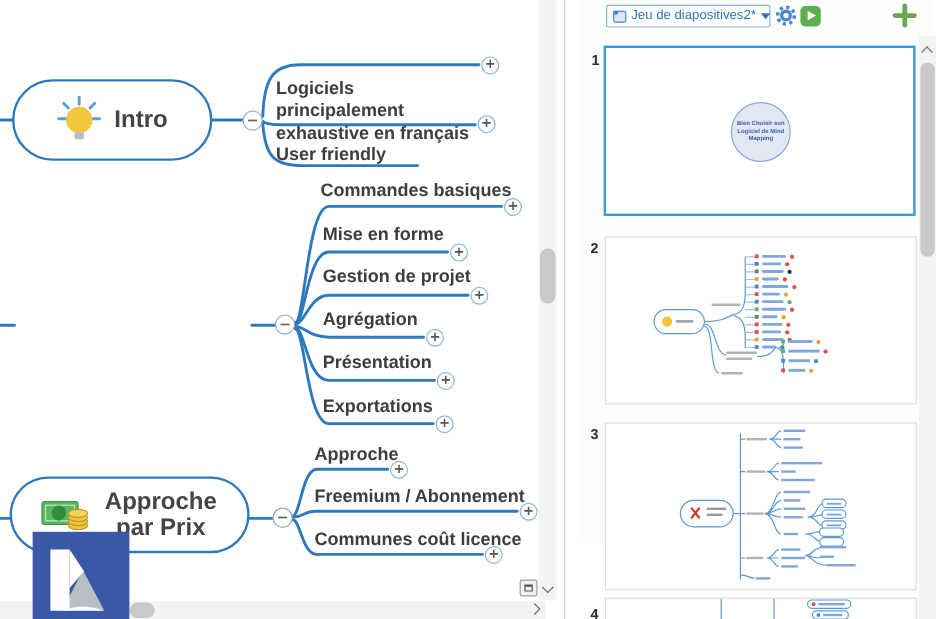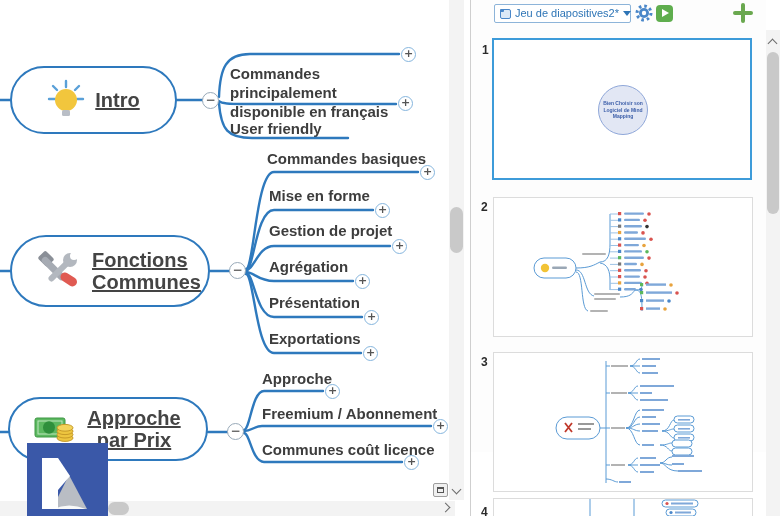--- a/index.html
+++ b/index.html
@@ -3,37 +3,37 @@
 <meta charset="utf-8">
 <style>
   * { box-sizing: border-box; margin: 0; padding: 0; }
   html,body { width:780px; height:516px; }
   body { font-family:"Liberation Sans",sans-serif; background:#fff; }
   #root { position:relative; width:780px; height:516px; background:#fff; overflow:hidden; }
 
   
   .maplbl { position:absolute; font:600 15px/1.28 "Liberation Sans",sans-serif; color:#3d3d3d; cursor:default; }
   .pill { position:absolute; background:#fff; border:2.5px solid #2e79bd; display:flex; align-items:center; justify-content:center; gap:10px; }
-  .pill .ptxt { font:600 20px/1.1 "Liberation Sans",sans-serif; color:#444; text-align:center;text-decoration:underline; }
+  .pill .ptxt { font:600 20px/1.1 "Liberation Sans",sans-serif; color:#444; text-align:center; }
   .plusc { position:absolute; width:15px; height:15px; border-radius:50%; background:#fff; border:1.4px solid #86b6de;
            color:#555; font:700 11px/12px "DejaVu Sans",sans-serif; text-align:center; z-index:3; }
   .minusc { position:absolute; width:17px; height:17px; border-radius:50%; background:#fff; border:1.5px solid #98a9b8;
             color:#666; font:700 12px/14px "DejaVu Sans",sans-serif; text-align:center; z-index:3; }
 
   
   .sb-track { position:absolute; background:#f3f3f3; }
   .sb-thumb { position:absolute; background:#c9c9c9; border-radius:7px; }
   .chev { position:absolute; width:7px; height:7px; border-right:1.7px solid #6b6b6b; border-bottom:1.7px solid #6b6b6b; }
   .chev-down  { transform:rotate(45deg); }
   .chev-right { transform:rotate(-45deg); }
   .chev-up    { transform:rotate(-135deg); }
 
   
   .divider { position:absolute; left:470px; top:0; width:1px; height:516px; background:#cfcfcf; }
-  .rpanel { position:absolute; left:471px; top:0; width:295px; height:452px; background:#fdfdfd; }
+  .rpanel { position:absolute; left:482px; top:0; width:295px; height:452px; background:#fdfdfd; }
   .dropdown { position:absolute; left:23px; top:4px; width:137px; height:19px; border:1px solid #8db4d9; border-radius:2px;
               background:#fff; display:flex; align-items:center; gap:4px; padding:0 5px; cursor:pointer; }
   .dropdown .dtxt { font:400 11px/1 "Liberation Sans",sans-serif; color:#2e75b6; white-space:nowrap; flex:1; }
   .dd-icon { width:11px; height:10px; border:1.5px solid #4a87c9; border-radius:2px; background:#dce9f7; position:relative; flex:none; }
   .dd-icon::before { content:""; position:absolute; left:-1px; top:-1px; width:4px; height:3px; background:#4a87c9; border-radius:1px; }
   .caret { width:0; height:0; border-left:4px solid transparent; border-right:4px solid transparent; border-top:5px solid #2e75b6; flex:none; }
   .playbtn { position:absolute; left:185px; top:5px; width:17px; height:17px; background:#5fae4e; border-radius:4px; cursor:pointer; }
   .playbtn::before { content:""; position:absolute; left:6px; top:4px; width:0; height:0;
                      border-top:4.5px solid transparent; border-bottom:4.5px solid transparent; border-left:7px solid #fff; }
   .addbtn { position:absolute; left:261px; top:2px; width:22px; height:22px; cursor:pointer; }
@@ -94,52 +94,41 @@
         <line x1="32" y1="7" x2="28" y2="11"></line>
           <line x1="2" y1="20" x2="8" y2="20"></line>
         <line x1="36" y1="20" x2="30" y2="20"></line>
       </g>
       <circle cx="19" cy="21" r="11" fill="#f2c63d"></circle>
       <rect x="15" y="31" width="8" height="6" rx="1.5" fill="#b9bec6"></rect>
     </svg>
     <div class="ptxt">Intro</div>
   </div>
 
-  <div class="pill" style="left:10px;top:235px;width:200px;height:72px;border-radius:36px;z-index:2">
-    <svg width="46" height="42" viewBox="0 0 46 42">
-      <rect x="4" y="3" width="13" height="11" rx="2" transform="rotate(45 10 8)" fill="#8a8f97"></rect>
-      <rect x="14" y="4" width="7" height="30" rx="3.5" transform="rotate(-45 17 19)" fill="#a6abb3"></rect>
-      <circle cx="34" cy="10" r="7" fill="#b3b8bf"></circle>
-      <circle cx="38" cy="6" r="4" fill="#ffffff"></circle>
-      <rect x="21" y="5" width="6" height="30" rx="3" transform="rotate(45 24 20)" fill="#b3b8bf"></rect>
-      <rect x="24" y="25" width="18" height="9" rx="4.5" transform="rotate(33 33 29)" fill="#e05a52"></rect>
-    </svg>
-    <div class="ptxt" style="width:92px">Fonctions Communes</div>
-  </div>
 
   <div class="pill" style="left:8px;top:397px;width:200px;height:64px;border-radius:32px;z-index:2">
     <svg width="42" height="30" viewBox="0 0 42 30">
       <rect x="1" y="4" width="30" height="19" rx="2" fill="#5cb860" stroke="#3f9844"></rect>
       <rect x="4" y="7" width="24" height="13" fill="none" stroke="#bfe6bf"></rect>
       <ellipse cx="15" cy="13.5" rx="6" ry="6.2" fill="#2f8f3c"></ellipse>
       <g stroke="#c79a28" stroke-width="1">
         <ellipse cx="31" cy="24" rx="8" ry="3.4" fill="#edc53f"></ellipse>
         <ellipse cx="31" cy="20.6" rx="8" ry="3.4" fill="#edc53f"></ellipse>
         <ellipse cx="31" cy="17.2" rx="8" ry="3.4" fill="#edc53f"></ellipse>
         <ellipse cx="31" cy="13.8" rx="8" ry="3.4" fill="#f3d35a"></ellipse>
       </g>
     </svg>
     <div class="ptxt" style="width:96px">Approche par Prix</div>
   </div>
 
   <div class="minusc" style="left:202px;top:92px">−</div>
   <div class="minusc" style="left:229px;top:262px">−</div>
   <div class="minusc" style="left:227px;top:423px">−</div>
 
-  <div class="maplbl" style="left:230px;top:64px;width:172px">Commandes principalement disponible en français</div>
+  <div class="maplbl" style="left:230px;top:64px;width:172px">Logiciels principalement exhaustive en français</div>
   <div class="maplbl" style="left:267px;top:149px">Commandes basiques</div>
   <div class="maplbl" style="left:230px;top:119px">User friendly</div>
   <div class="maplbl" style="left:269px;top:221px">Gestion de projet</div>
   <div class="maplbl" style="left:269px;top:186px">Mise en forme</div>
   <div class="maplbl" style="left:269px;top:257px">Agrégation</div>
   <div class="maplbl" style="left:269px;top:293px">Présentation</div>
   <div class="maplbl" style="left:269px;top:329px">Exportations</div>
   <div class="maplbl" style="left:262px;top:369px">Approche</div>
   <div class="maplbl" style="left:262px;top:404px">Freemium / Abonnement</div>
   <div class="maplbl" style="left:262px;top:440px">Communes coût licence</div>

